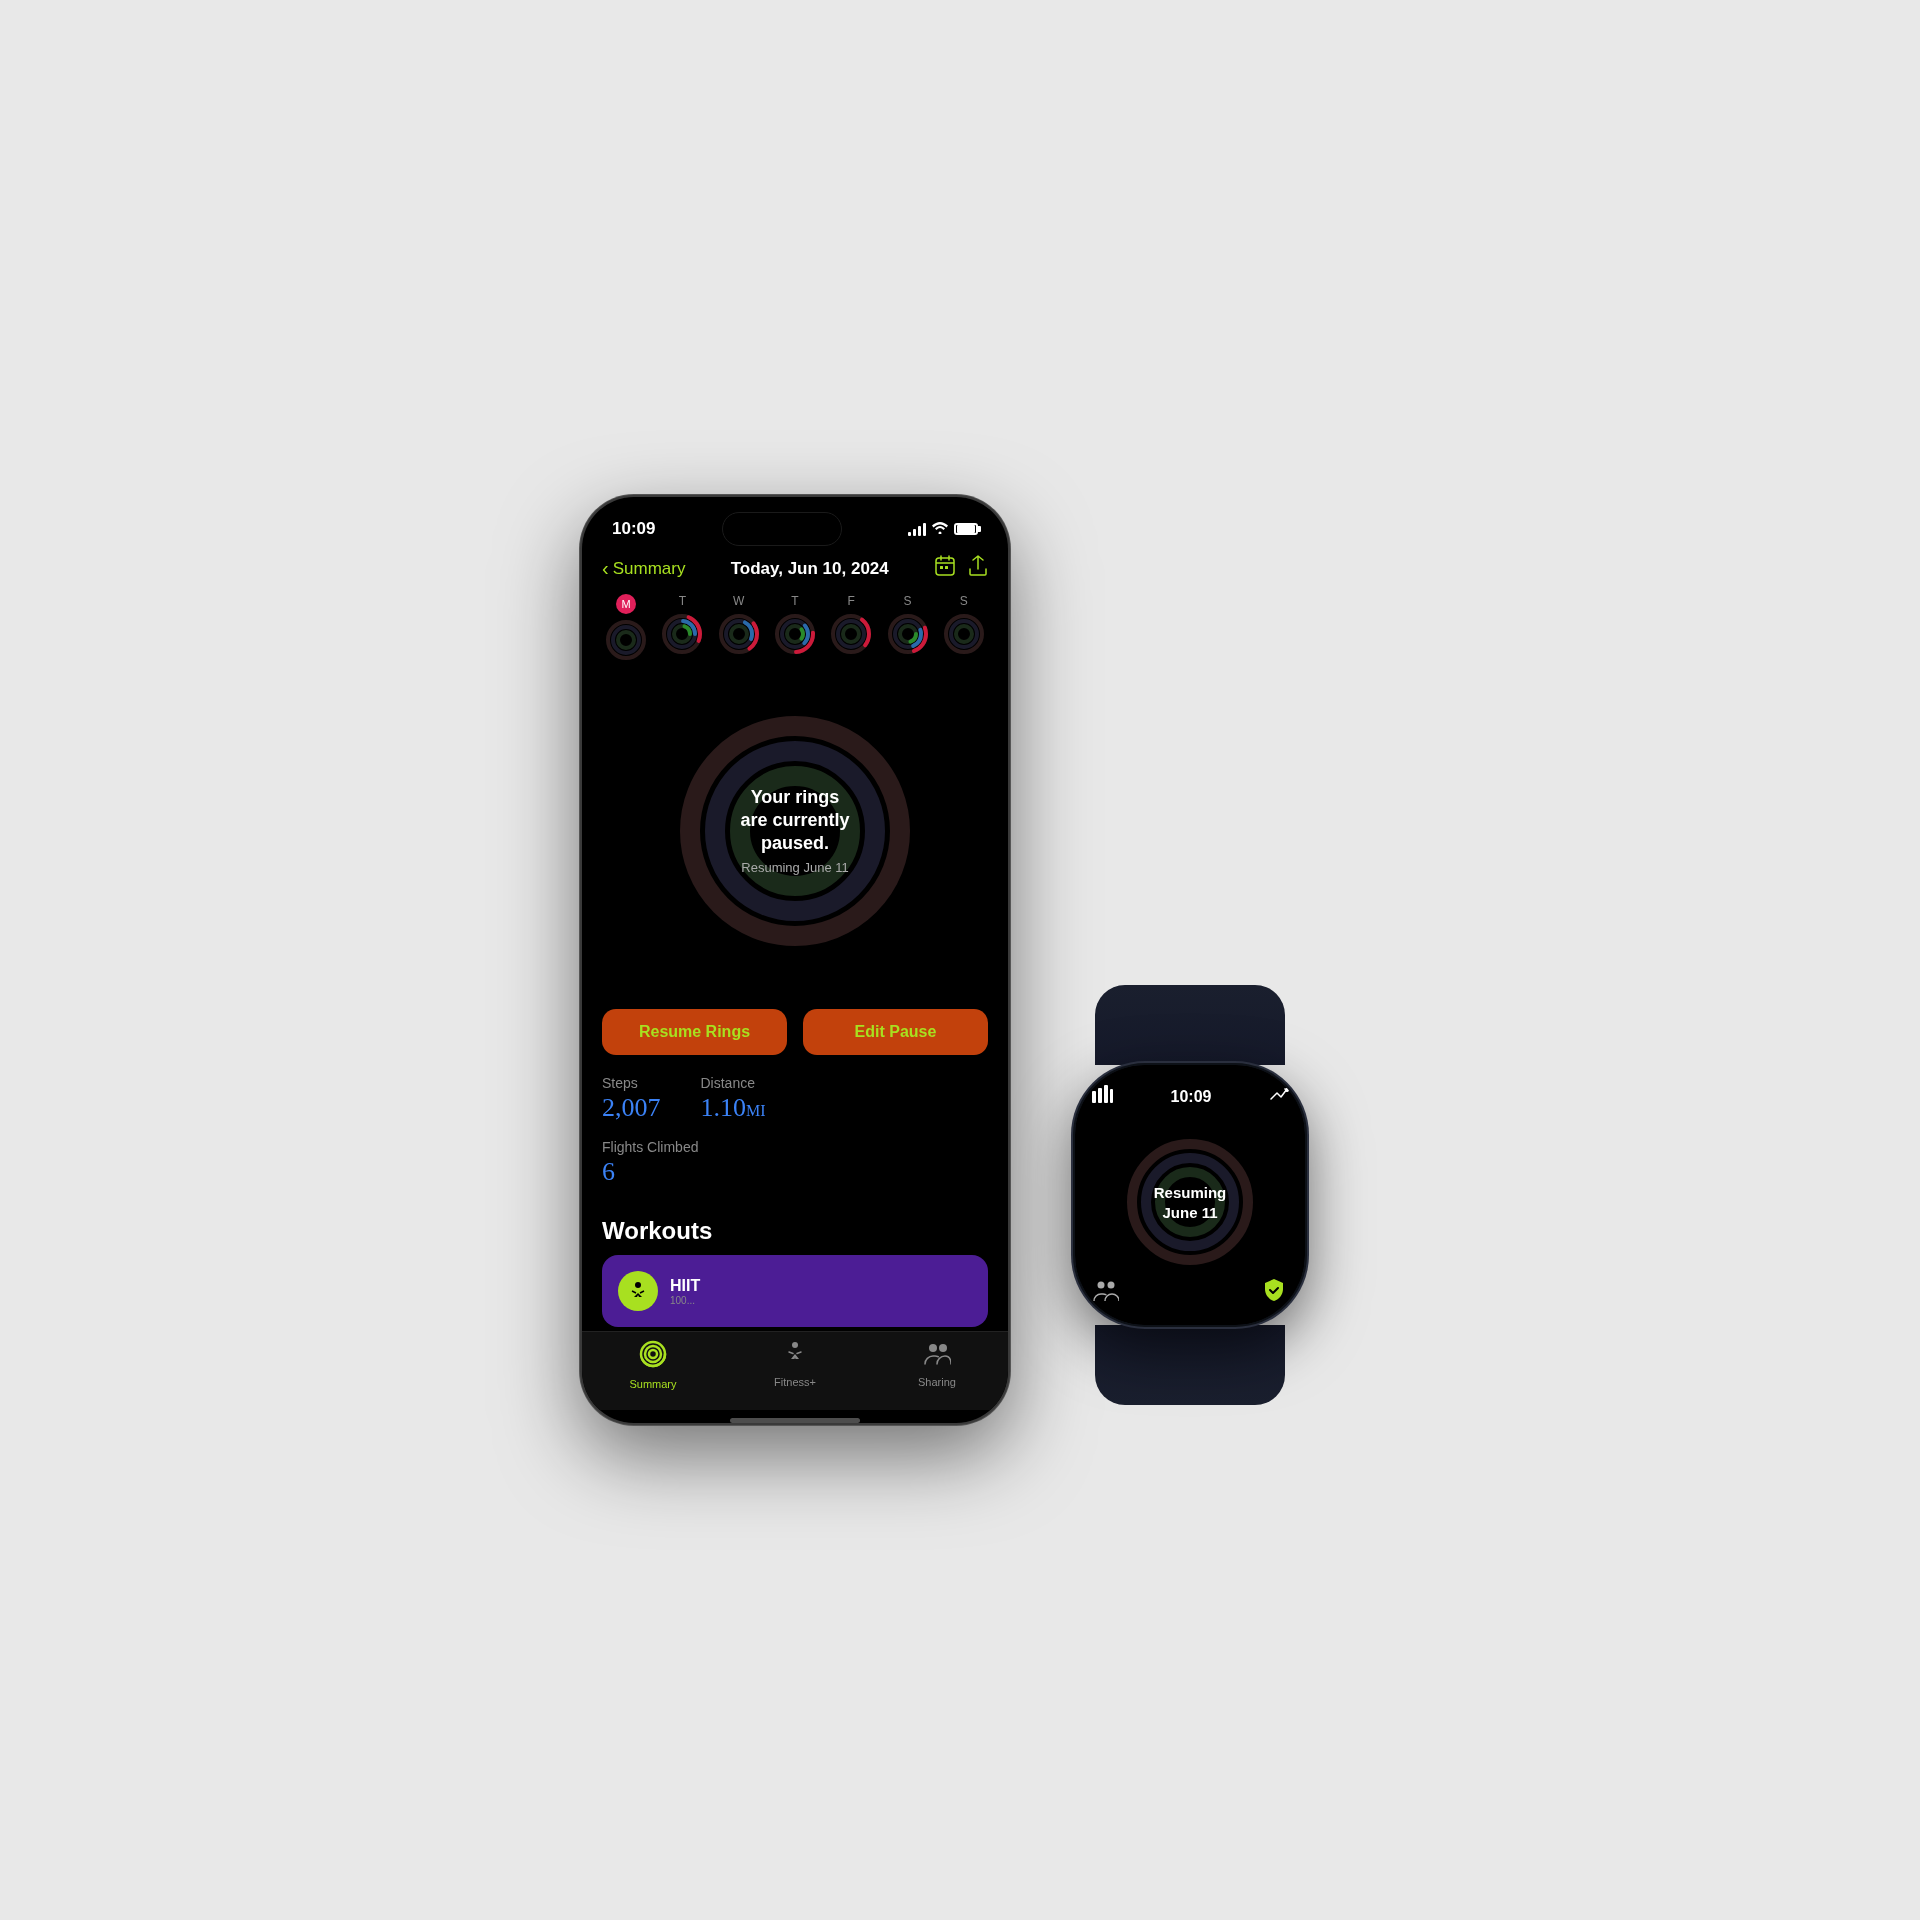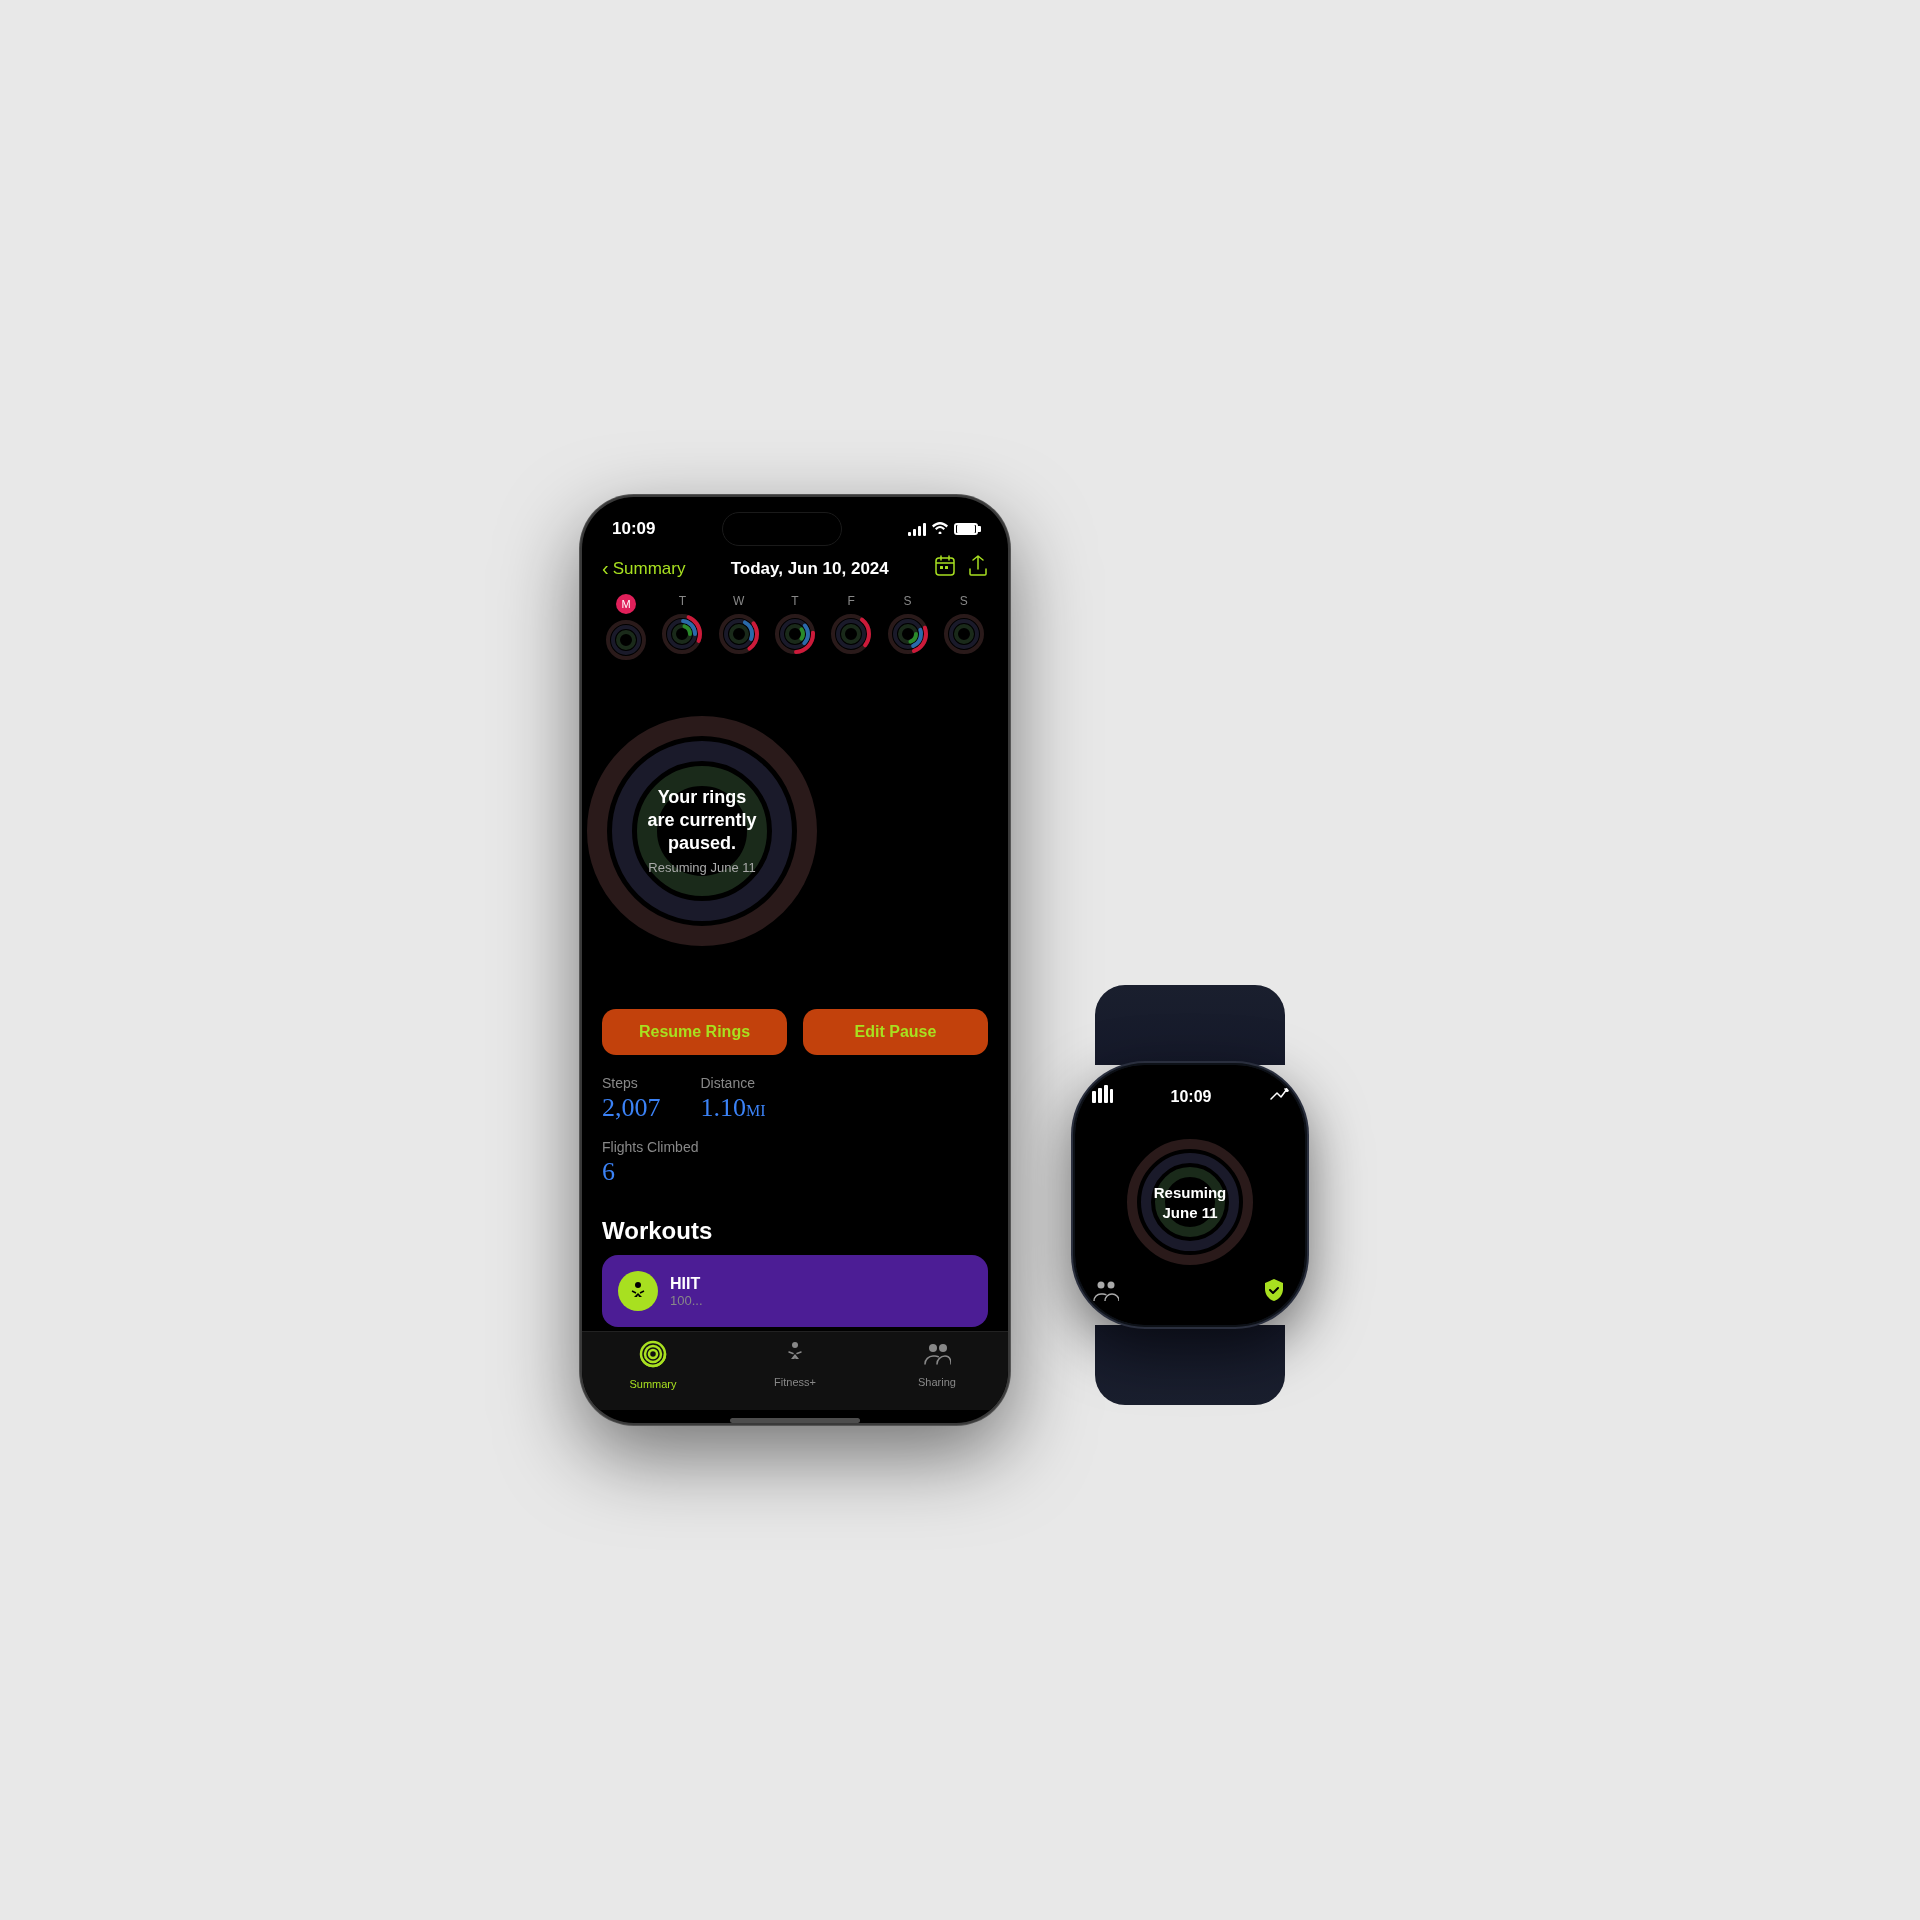--- a/index.html
+++ b/index.html
@@ -224,20 +224,21 @@
       display: flex;
       align-items: center;
       justify-content: center;
       font-size: 12px;
     }
 
     
     .rings-area {
       display: flex;
       align-items: center;
+      justify-content: center;
       flex: 1;
       flex-shrink: 0;
       margin: 10px 0;
       min-height: 260px;
       text-decoration: underline;
     }
 
     .big-ring-container {
       position: relative;
       width: 240px;
@@ -364,21 +365,21 @@
     }
 
     .workout-name {
       color: #fff;
       font-size: 16px;
       font-weight: 600;
     }
 
     .workout-detail {
       color: #888;
-      font-size: 13px;
+      font-size: 10px;
     }
 
     
     .tab-bar {
       display: flex;
       background: #111;
       padding: 8px 0 20px;
       border-top: 1px solid #222;
       flex-shrink: 0;
     }

